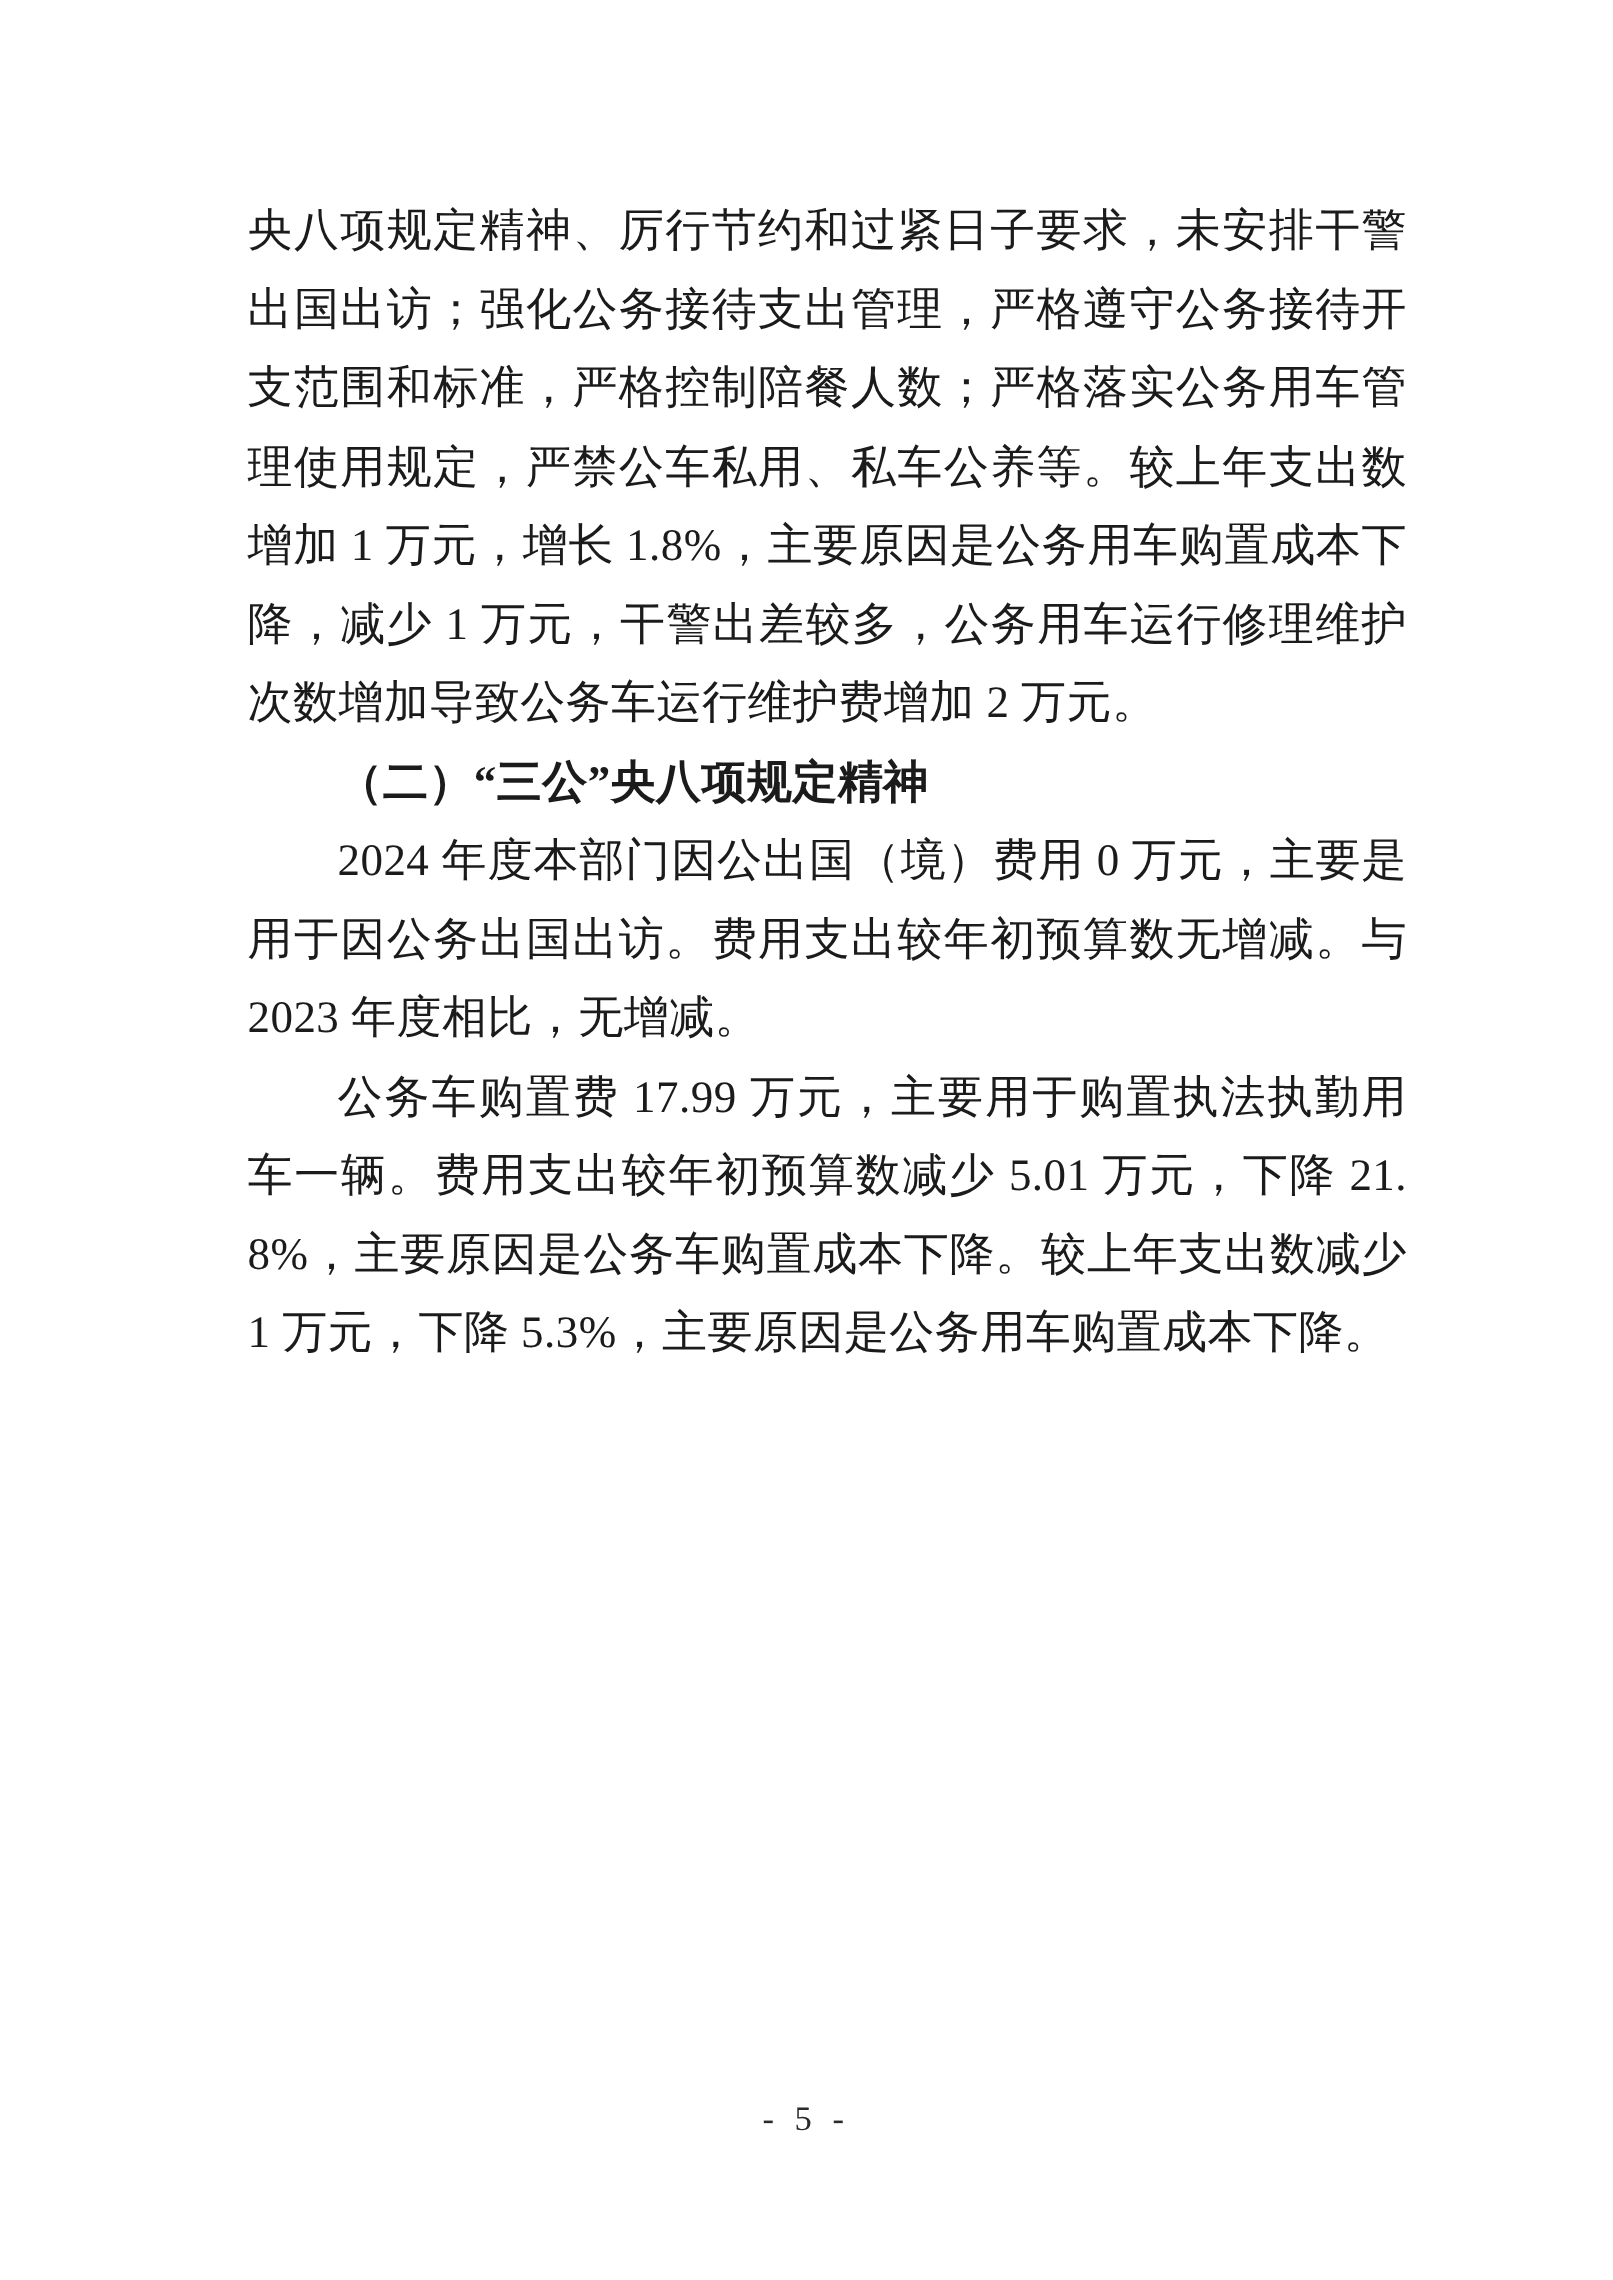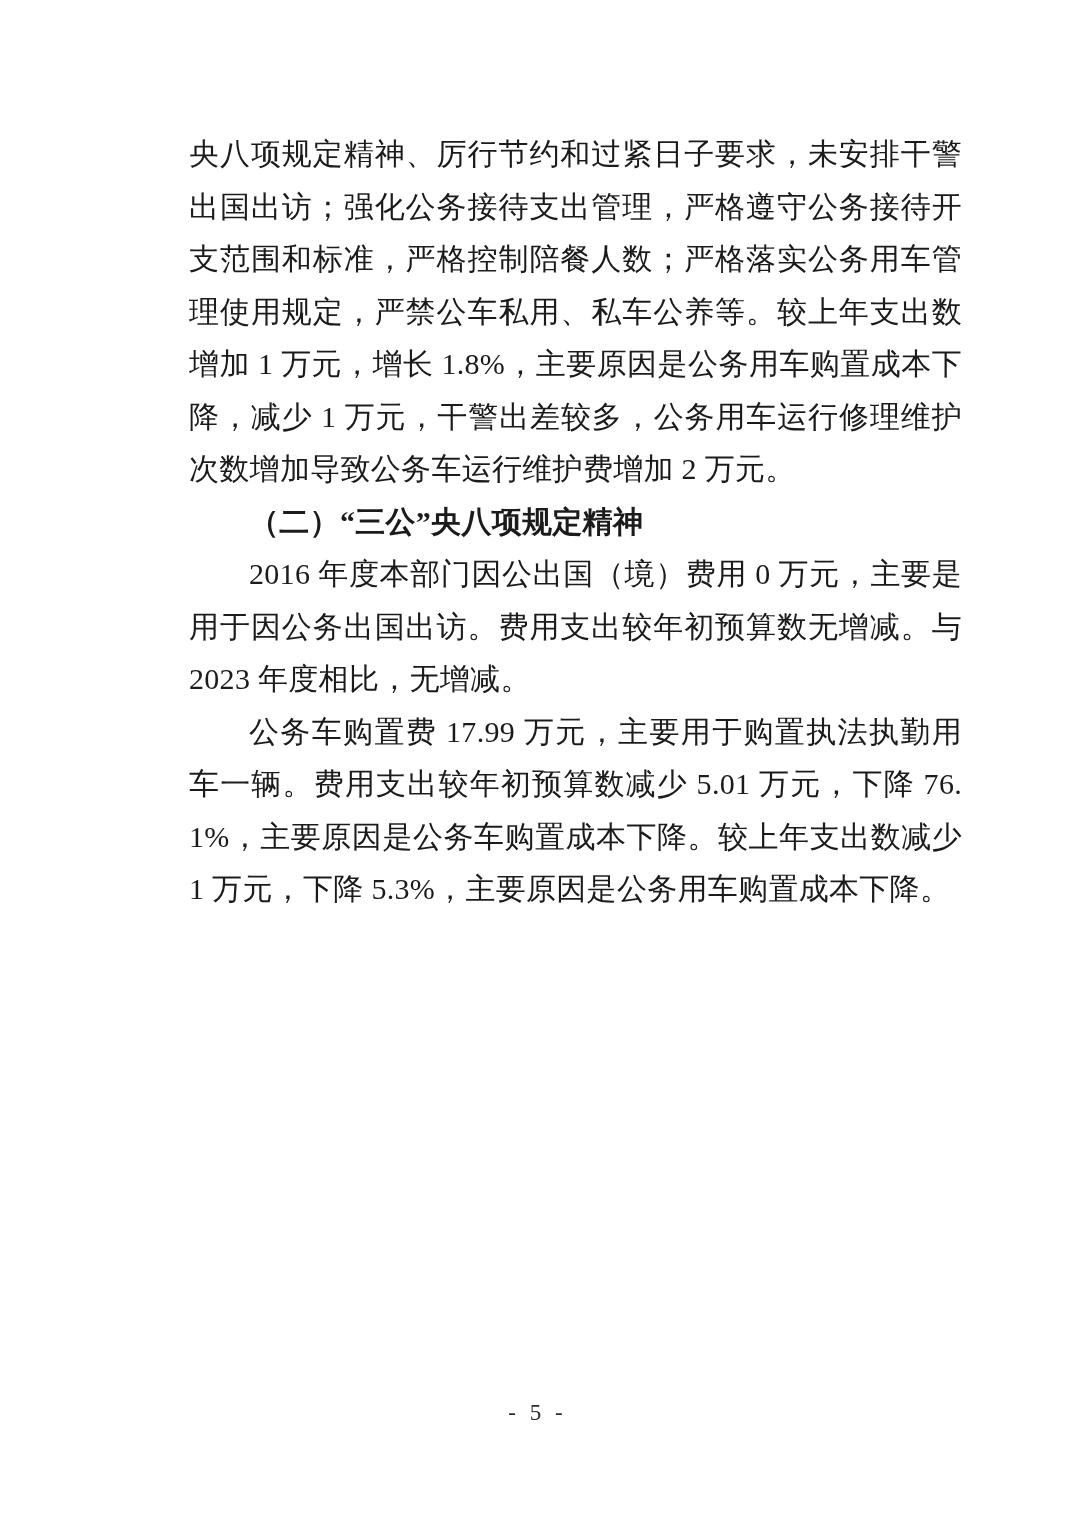--- a/index.html
+++ b/index.html
@@ -14,21 +14,20 @@
     background: #ffffff;
     overflow: hidden;
     font-family: "Liberation Serif", "DejaVu Serif", serif;
     color: #1b1b1b;
   }
   .content {
     position: absolute;
     left: 165px;
     top: 128px;
     width: 773px;
-    margin-left: 24px;
   }
   .content p {
     margin: 0;
     font-size: 30px;
     line-height: 52.5px;
     text-align: justify;
     letter-spacing: 0.3px;
     word-break: break-all;
   }
   .para-indent {
@@ -53,17 +52,17 @@
     color: #2a2a2a;
   }
 </style>
 </head>
 <body>
 
 <div class="page">
   <div class="content">
     <p class="para-flush">央八项规定精神、厉行节约和过紧日子要求，未安排干警出国出访；强化公务接待支出管理，严格遵守公务接待开支范围和标准，严格控制陪餐人数；严格落实公务用车管理使用规定，严禁公车私用、私车公养等。较上年支出数增加 1 万元，增长 1.8%，主要原因是公务用车购置成本下降，减少 1 万元，干警出差较多，公务用车运行修理维护次数增加导致公务车运行维护费增加 2 万元。</p>
     <p class="section-heading">（二）“三公”央八项规定精神</p>
-    <p class="para-indent">2016 年度本部门因公出国（境）费用 0 万元，主要是用于因公务出国出访。费用支出较年初预算数无增减。与 2023 年度相比，无增减。</p>
-    <p class="para-indent">公务车购置费 17.99 万元，主要用于购置执法执勤用车一辆。费用支出较年初预算数减少 5.01 万元，下降 76.1%，主要原因是公务车购置成本下降。较上年支出数减少 1 万元，下降 5.3%，主要原因是公务用车购置成本下降。</p>
+    <p class="para-indent">2024 年度本部门因公出国（境）费用 0 万元，主要是用于因公务出国出访。费用支出较年初预算数无增减。与 2023 年度相比，无增减。</p>
+    <p class="para-indent">公务车购置费 17.99 万元，主要用于购置执法执勤用车一辆。费用支出较年初预算数减少 5.01 万元，下降 21.8%，主要原因是公务车购置成本下降。较上年支出数减少 1 万元，下降 5.3%，主要原因是公务用车购置成本下降。</p>
   </div>
   <div class="page-footer">- 5 -</div>
 </div>
 
 </body></html>

